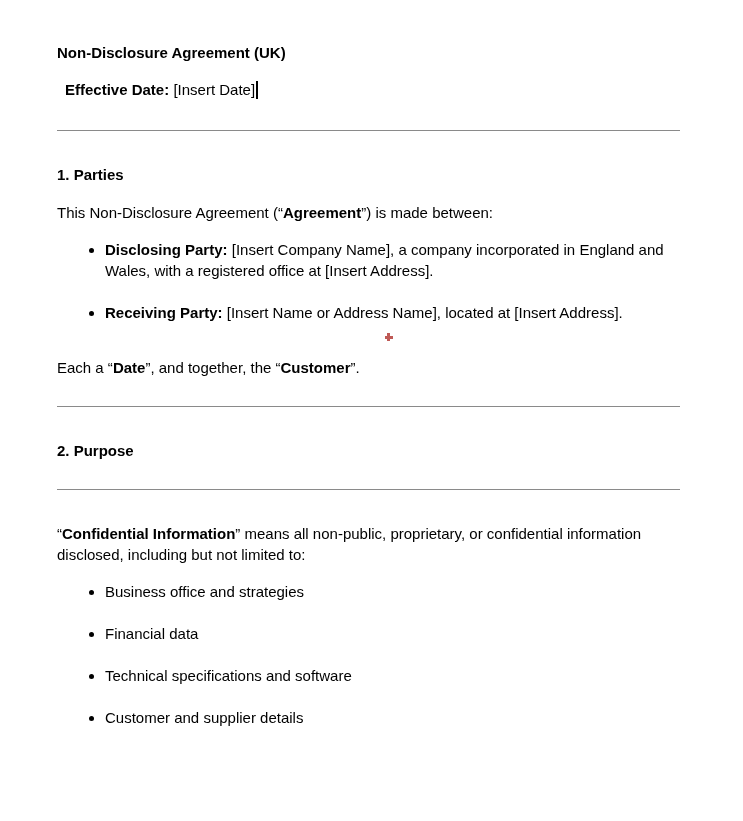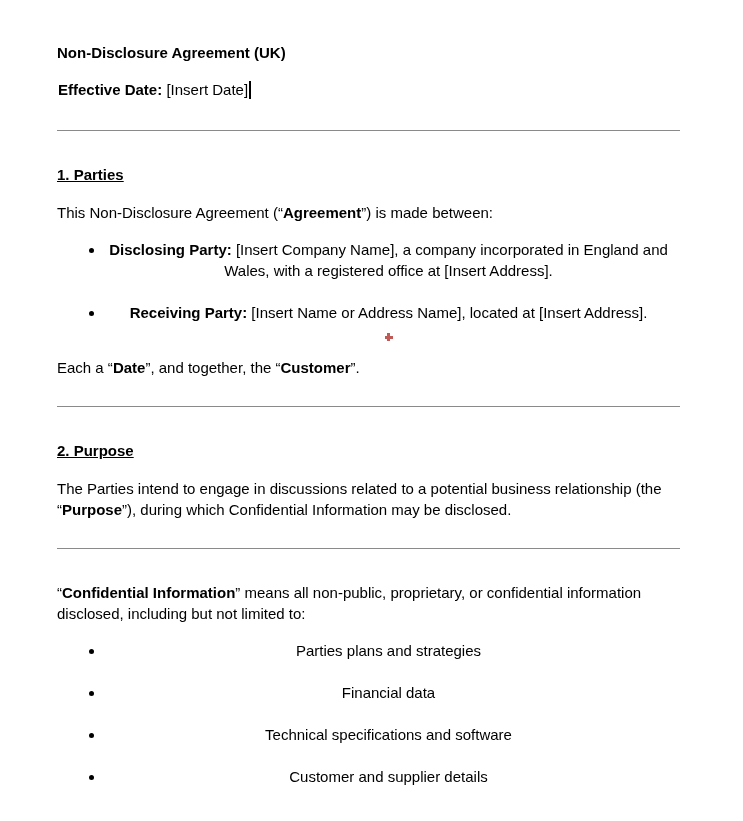--- a/index.html
+++ b/index.html
@@ -9,32 +9,32 @@
     font-size:15px;line-height:21px;color:#000000;
     -webkit-font-smoothing:antialiased;
   }
   .page{
     box-sizing:border-box;width:743px;height:821px;
     padding:42px 63px 0 57px;overflow:hidden;background:#ffffff;
   }
   p{margin:0;}
   .b{font-weight:700;}
   .p-title{margin:0 0 16px 0;}
-  .p-effective{margin:1px;}
+  .p-effective{margin:8px;}
   .caret{
     display:inline-block;width:2px;height:18px;background:#000;
     vertical-align:-4px;margin-left:1px;
   }
   .divider{height:1px;background:#8a8a8a;border:none;}
   .d1{margin:30px 0 33px 0;}
   .d2{margin:28px 0 33px 0;}
   .d3{margin:28px 0 33px 0;}
-  .p-heading{margin:0 0 17px 0;font-weight:700;text-decoration:underline;}
+  .p-heading{margin:0 0 17px 0;font-weight:700;}
   .p-body{margin:14px 0 16px 0;}
-  ul.doc-list{margin:0;padding:0 8px 0 48px;list-style:disc outside;text-align:center;}
+  ul.doc-list{margin:0;padding:0 8px 0 48px;list-style:disc outside;}
   ul.doc-list li{margin:0 0 21px 0;}
   ul.doc-list li:last-child{margin-bottom:0;}
   .plus-line{display:flex;justify-content:center;margin:10px 0 16px 0;height:8px;}
   .plus{
     width:8px;height:8px;margin-left:40px;
     background:
       linear-gradient(#bf5a56,#bf5a56) center/8px 3px no-repeat,
       linear-gradient(#bf5a56,#bf5a56) center/3px 8px no-repeat;
   }
   .p-closing{margin:0;}
@@ -63,27 +63,26 @@
   <div class="plus-line">
     <span class="plus"></span>
   </div>
 
   <p class="p-closing"><span><span>Each a “</span><span class="b">Date</span><span>”, and together, the “</span><span class="b">Customer</span><span>”.</span></span></p>
 
   <div class="divider d2"></div>
 
   <p class="p-heading"><span><span class="b">2. Purpose</span></span></p>
 
-  <p class="p-body"><span><span>The Parties intend to engage in discussions related to a potential business relationship (the “</span><span class="b">Purpose</span><span>”), during which Confidential Information may be disclosed.</span></span></p>
 
   <div class="divider d3"></div>
 
 
   <p class="p-body"><span><span>“</span><span class="b">Confidential Information</span><span>” means all non-public, proprietary, or confidential information disclosed, including but not limited to:</span></span></p>
 
   <ul class="doc-list s3-list">
-    <li><span><span>Parties plans and strategies</span></span></li>
+    <li><span><span>Business office and strategies</span></span></li>
     <li><span><span>Financial data</span></span></li>
     <li><span><span>Technical specifications and software</span></span></li>
     <li><span><span>Customer and supplier details</span></span></li>
   </ul>
 
 </div>
 
 </body></html>

